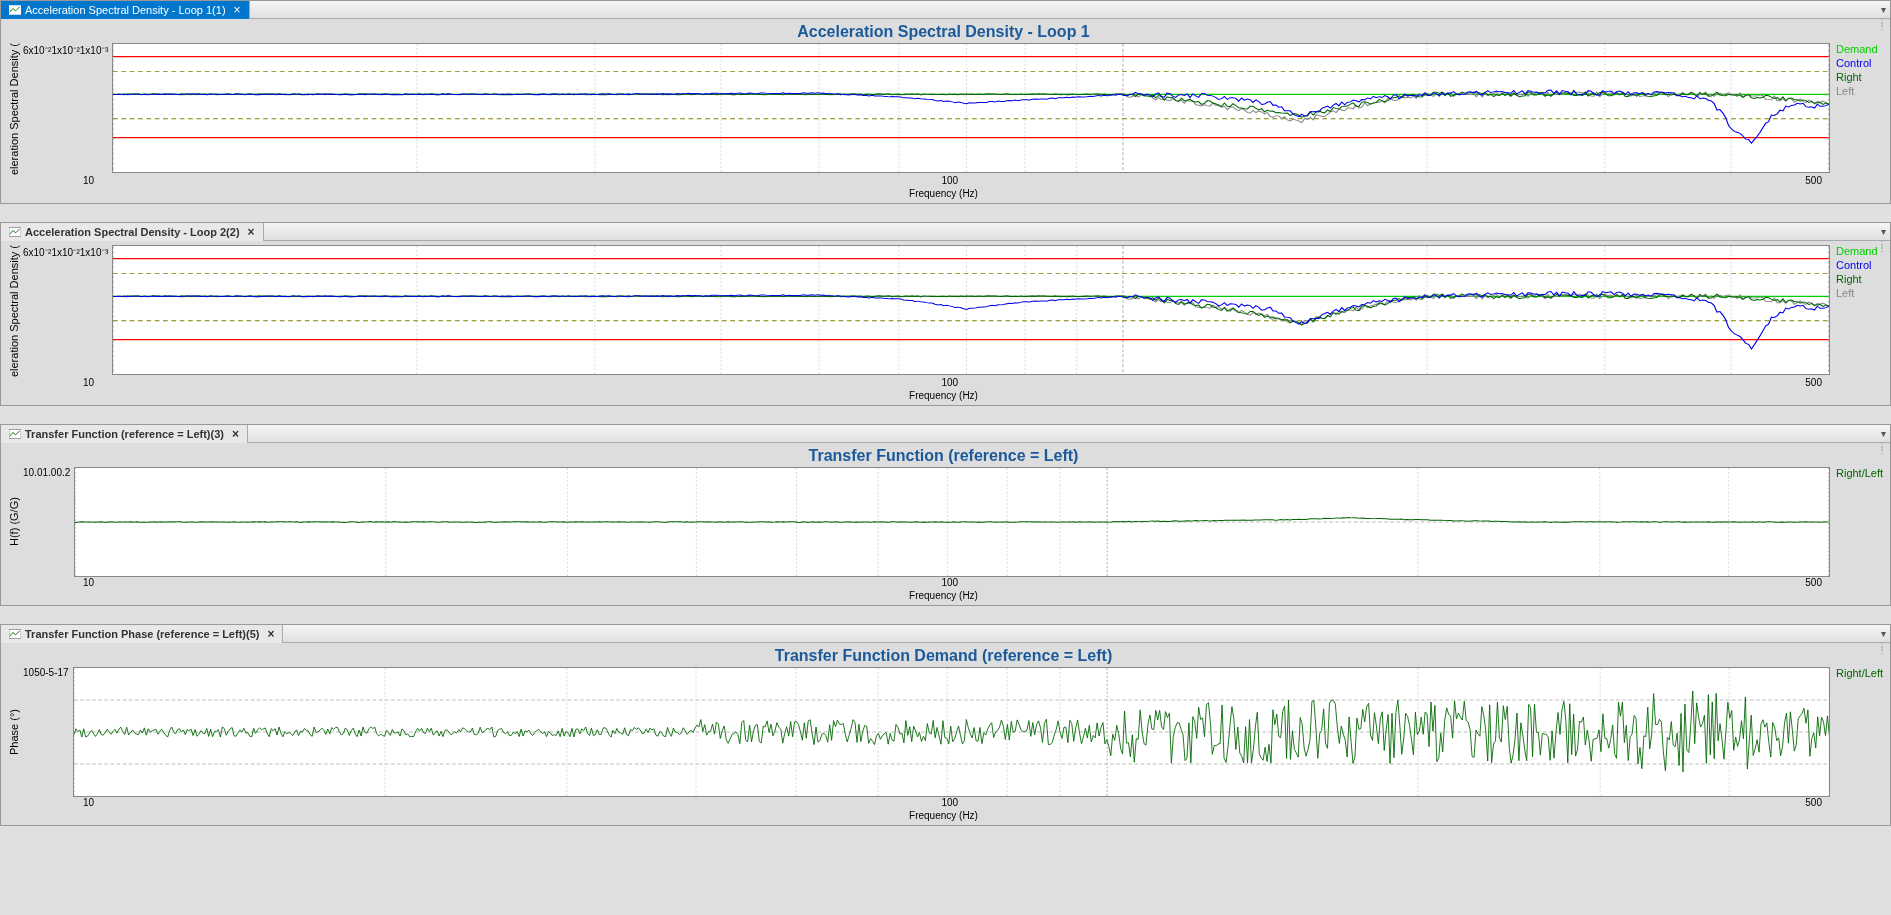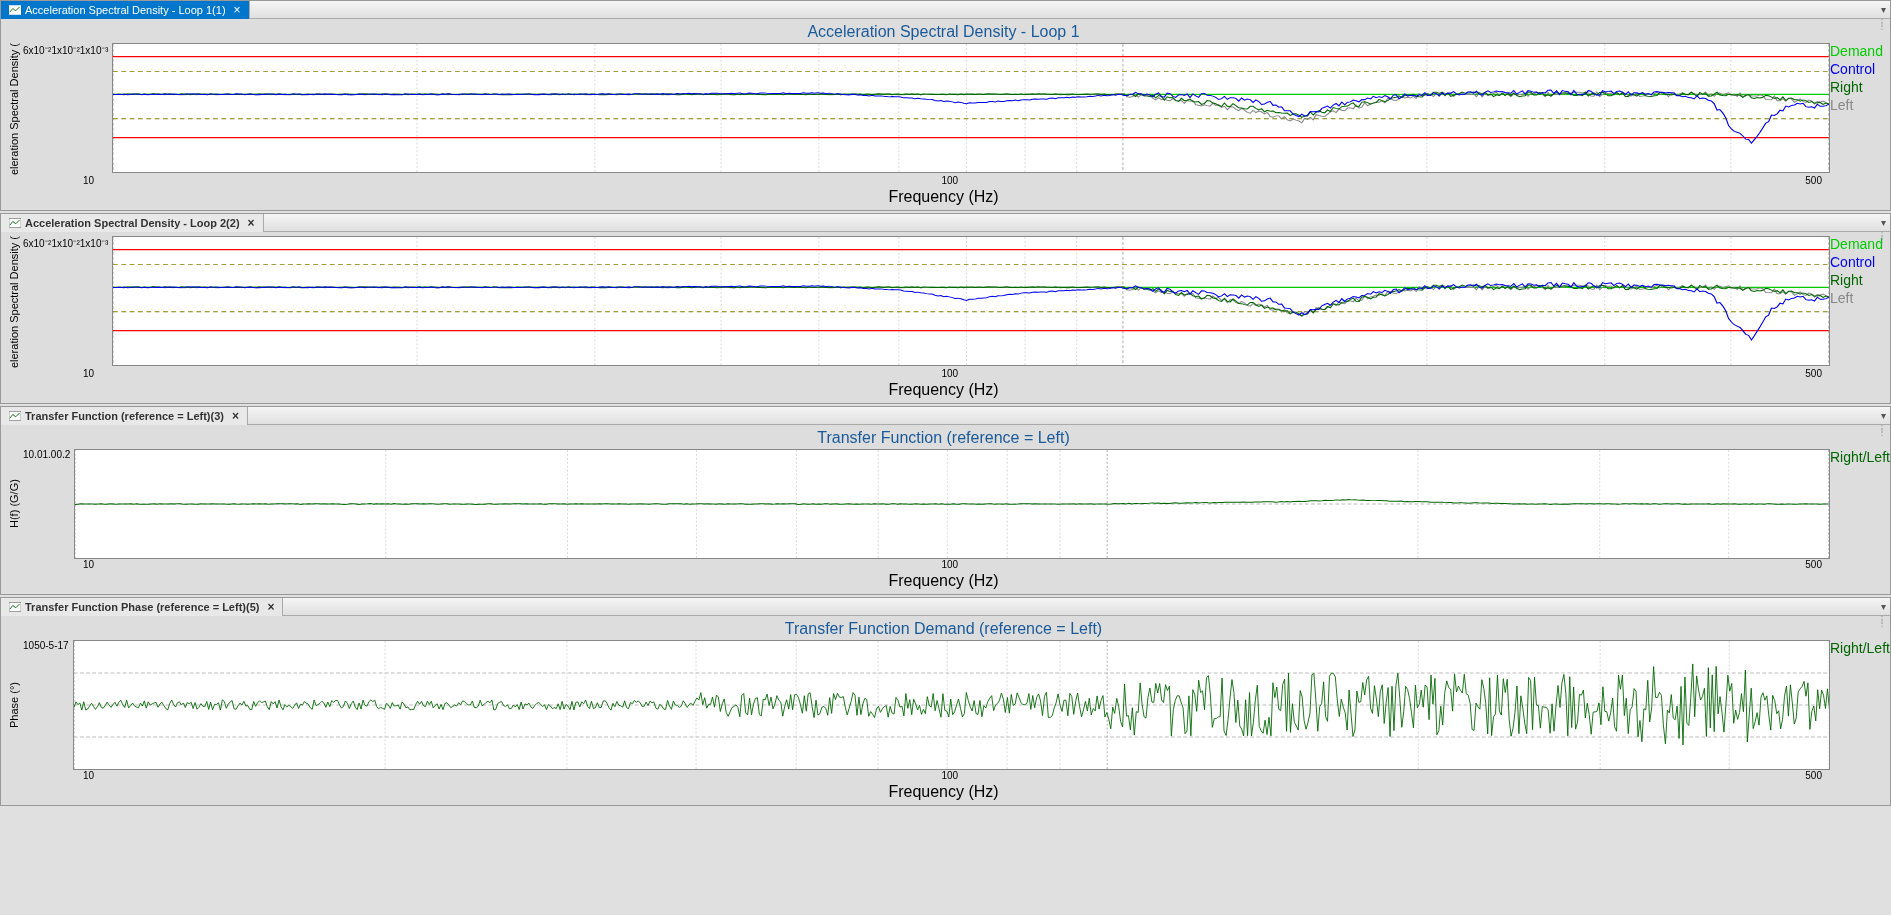--- a/index.html
+++ b/index.html
@@ -1,32 +1,32 @@
 <!DOCTYPE html>
 <html><head>
 <meta charset="utf-8">
 <style>
 * { margin:0; padding:0; box-sizing:border-box; }
 body { font-family: Arial, sans-serif; background:#e0e0e0; width:1891px; }
-.panel { border:1px solid #999; background:#e0e0e0; margin-bottom:2px; }
+.panel { border:1px solid #999; background:#e0e0e0; margin-bottom:18px; }
 .tabbar { display:flex; align-items:center; background:linear-gradient(#f5f5f5,#e0e0e0); border-bottom:1px solid #aaa; height:18px; position:relative; }
 .tab { display:flex; align-items:center; gap:4px; padding:1px 8px; font-size:11px; border-right:1px solid #aaa; height:18px; cursor:pointer; }
 .tab.active { background:#0077cc; color:white; }
 .tab.inactive { background:#e8e8e8; color:#333;font-weight:bold; }
 .tab-icon { width:12px; height:10px; }
 .tab-close { font-size:12px; margin-left:4px; cursor:pointer; }
 .dropdown-arrow { position:absolute; right:4px; font-size:10px; color:#555; cursor:pointer; }
 .chart-area { background:#ddd; padding:4px 8px 4px 4px; position:relative; }
-.chart-title { text-align:center; font-size:16px; font-weight:normal; color:#1a5a9a; margin-bottom:2px; }
+.chart-title { text-align:center; font-size:16px; font-weight:bold; color:#1a5a9a; margin-bottom:2px; }
 .plot-wrap { display:flex; align-items:stretch; }
 .ylabel { writing-mode:vertical-rl; transform:rotate(180deg); font-size:11px; display:flex; align-items:center; justify-content:center; width:18px; }
 .yticks { display:flex; flex-direction:row; justify-content:space-between; font-size:10px; text-align:right; padding-right:4px; }
 .plot { flex:1; background:white; border:1px solid #888; position:relative; }
-.legend { width:52px; font-size:14px; padding-left:0; display:flex; flex-direction:column; gap:2px; }
-.xlabel { text-align:center; font-size:16px; margin-top:2px; }
+.legend { width:52px; font-size:11px; padding-left:6px; display:flex; flex-direction:column; gap:2px; }
+.xlabel { text-align:center; font-size:10px; margin-top:2px; }
 .xticks { display:flex; justify-content:space-between; font-size:10px; padding:0 60px 0 78px; }
 .grip { position:absolute; right:0; top:2px; width:12px; height:12px; color:#888; font-size:8px; letter-spacing:1px; line-height:4px; }
 svg { display:block; width:100%; height:100%; }
 </style>
 </head>
 <body>
 
 <div id="app">
     <div class="panel">
     <div class="tabbar">

